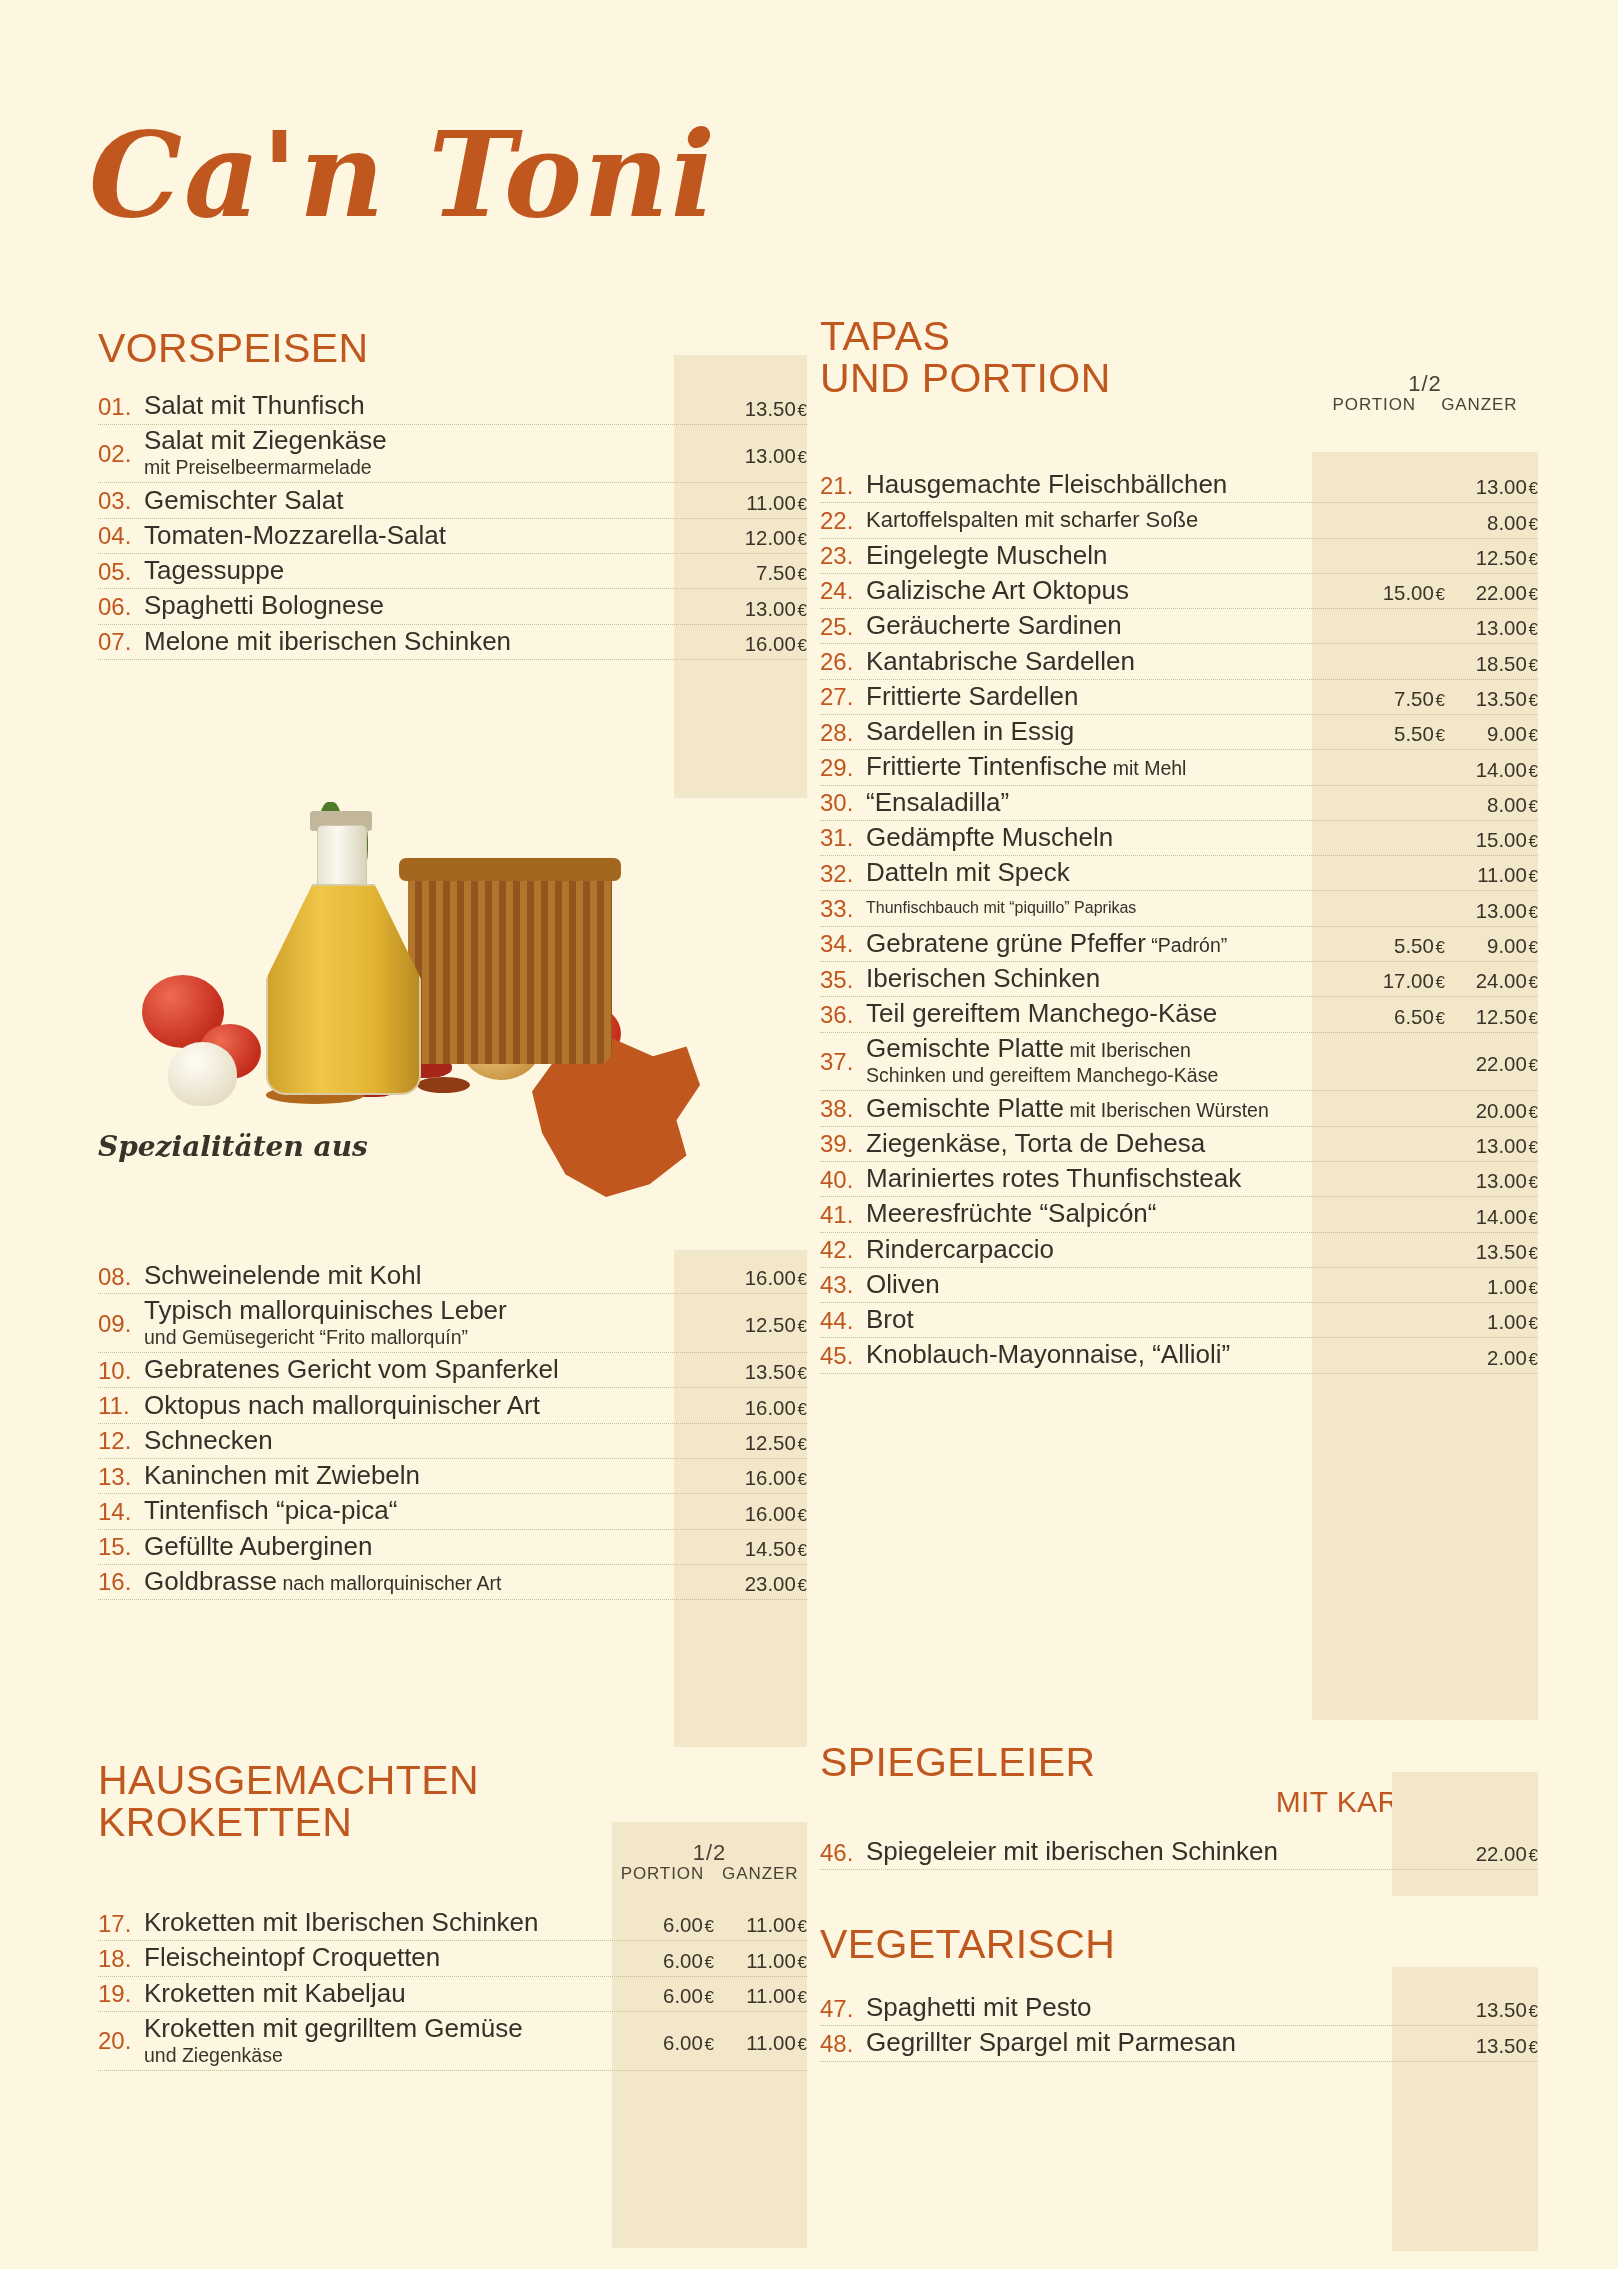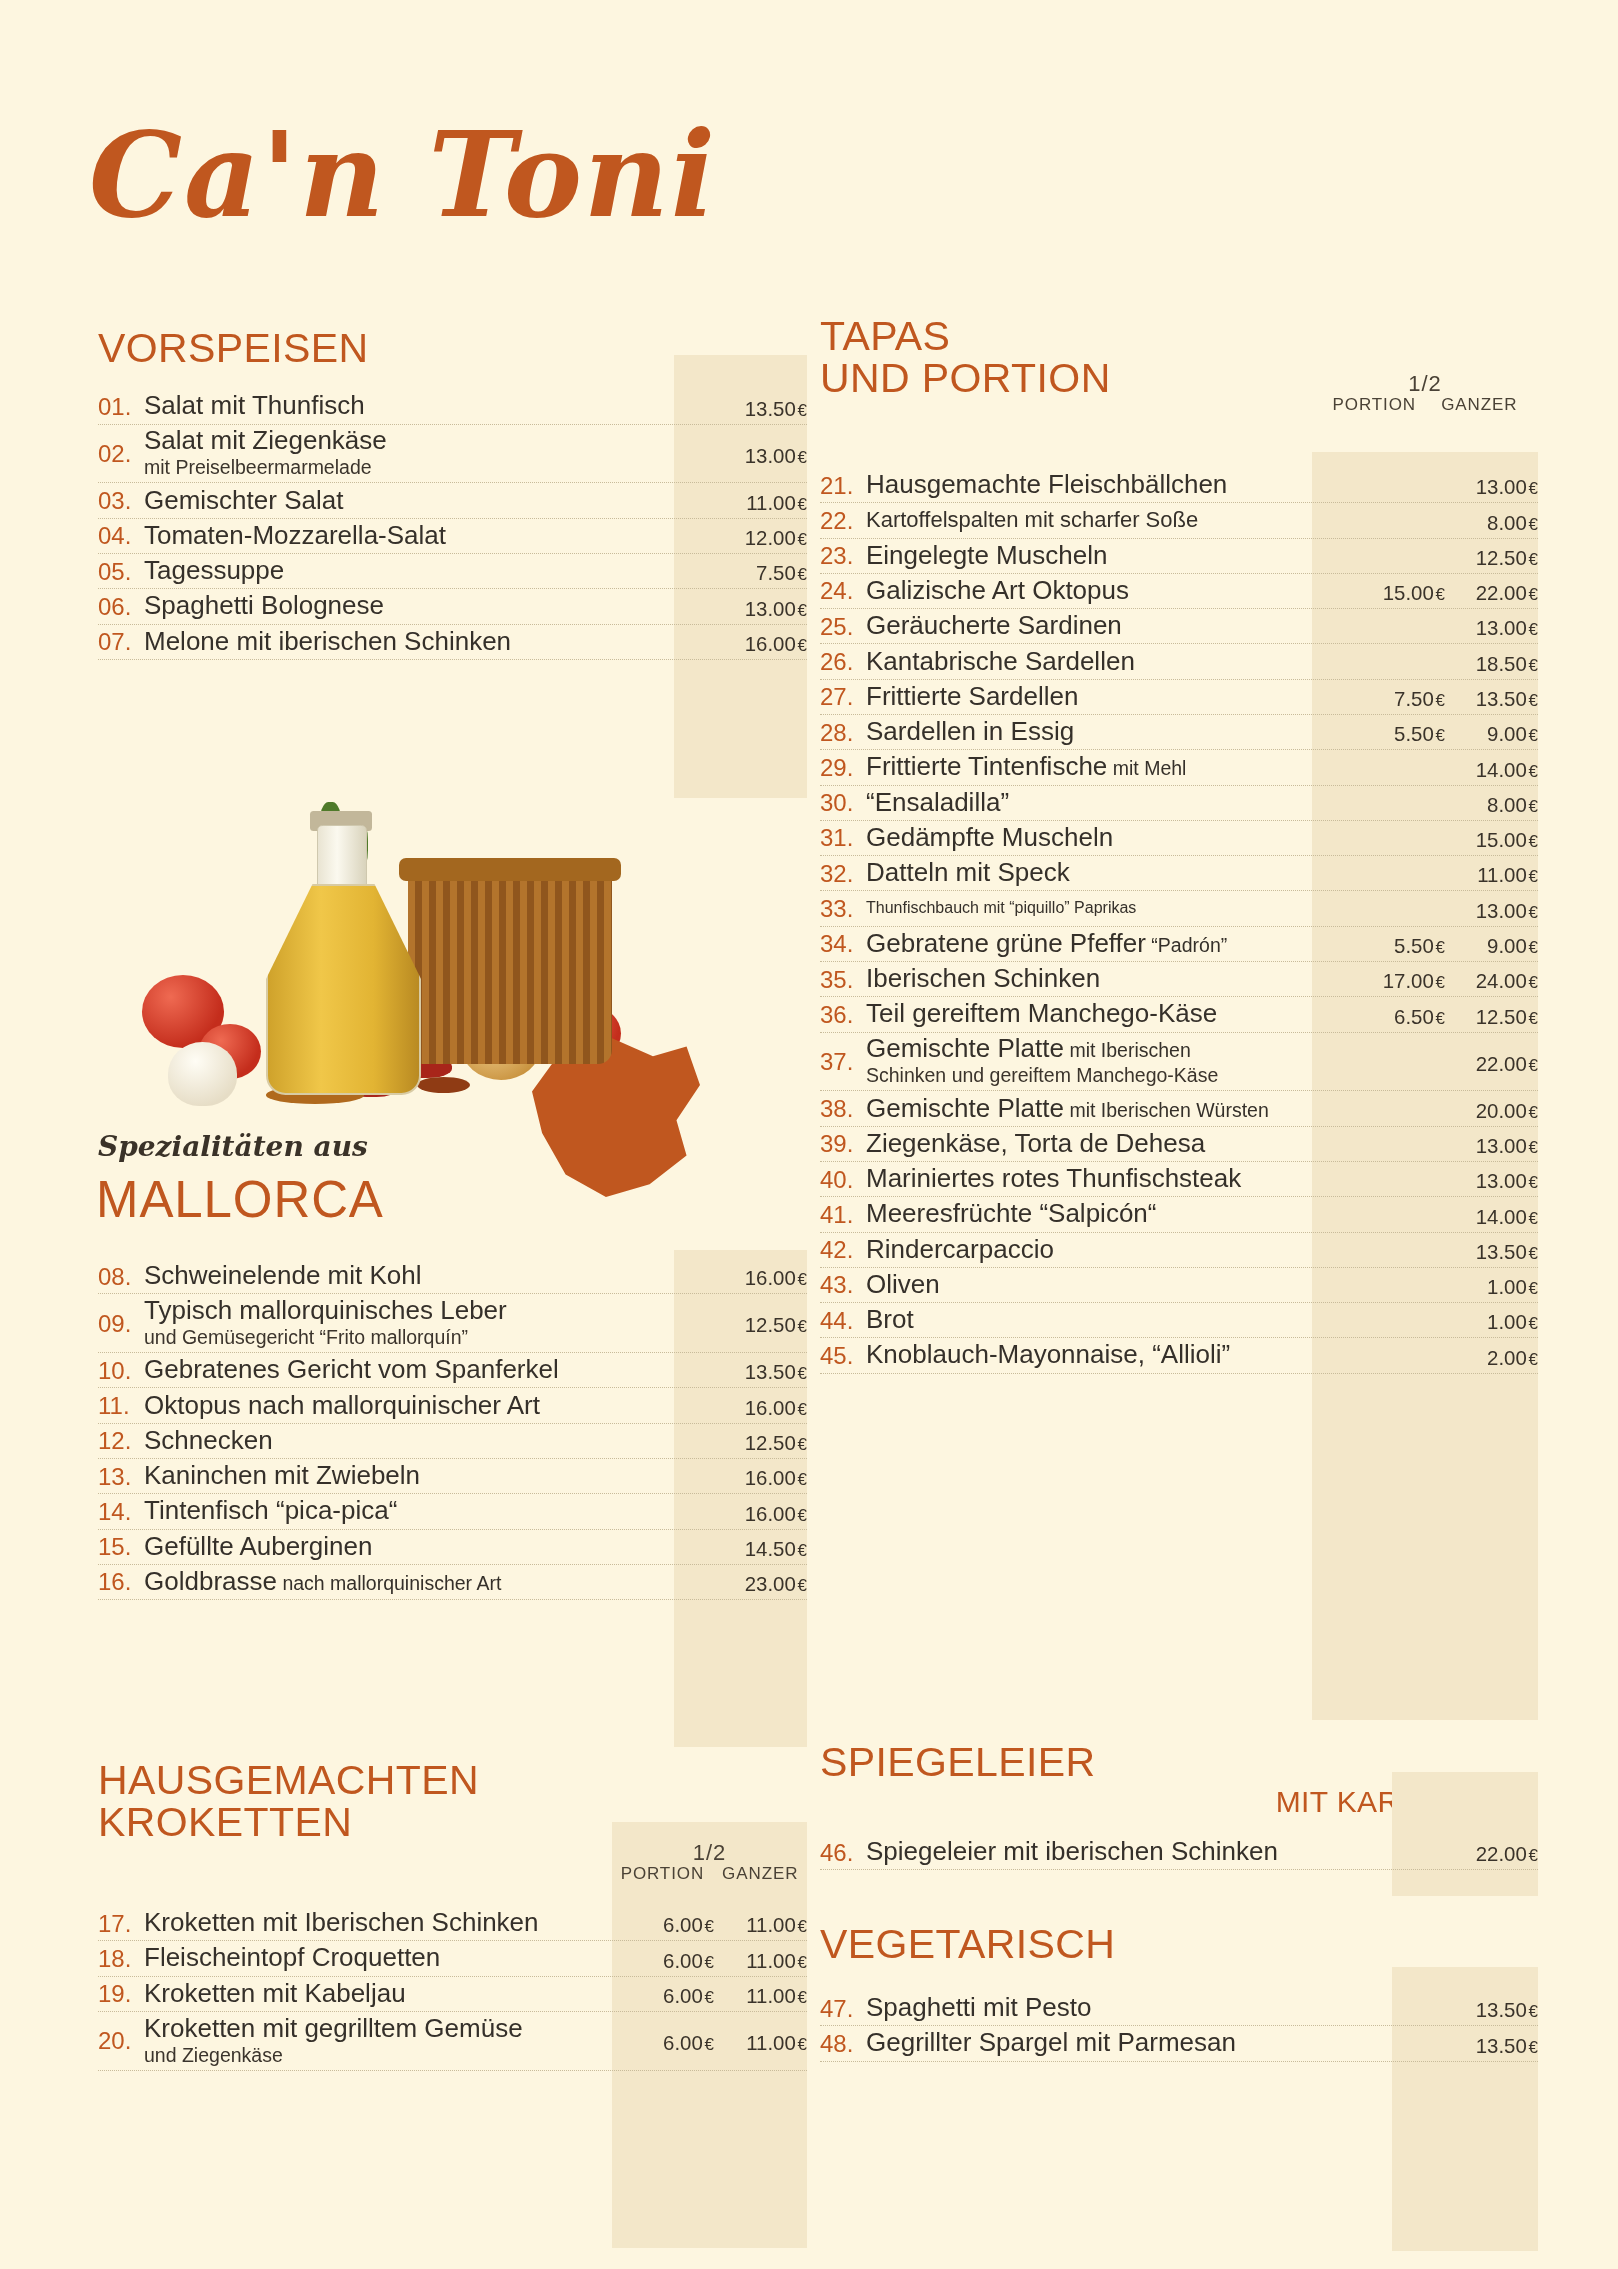--- a/index.html
+++ b/index.html
@@ -332,21 +332,20 @@
   <div class="garlic" style="left:168px; top:1042px; width:69px; height:64px;"></div>
   <div class="onion" style="left:461px; top:1011px; width:80px; height:69px;"></div>
   <div class="pepper" style="left:390px; top:1055px; width:62px; height:23px;"></div>
   <div class="pepper" style="left:346px; top:1077px; width:51px; height:19.5px;"></div>
   <div class="herb" style="left:319px; top:802px; width:23px; height:62px;"></div>
   <div class="herb" style="left:350px; top:820px; width:17.7px; height:51px;"></div>
   <div class="spice" style="left:266px; top:1086px; width:98px; height:17.7px; background:#b0691d;"></div>
   <div class="spice" style="left:417px; top:1077px; width:53px; height:16px; background:#8f3b14;"></div>
 
   <div class="spezial">Spezialitäten aus</div>
-  <div class="mallorca">MALLORCA</div>
 
   <div class="price-panel" style="left:674px; top:1250px; width:133px; height:497px;"></div>
 
   <div class="col-left" style="top:1259px;">
     <div class="items" id="mallorca-items">
         <div class="item">
           <div class="num">08.</div>
           <div class="label">Schweinelende mit Kohl</div>
           <div class="price">16.00<span class="cur">€</span></div>
         </div>

